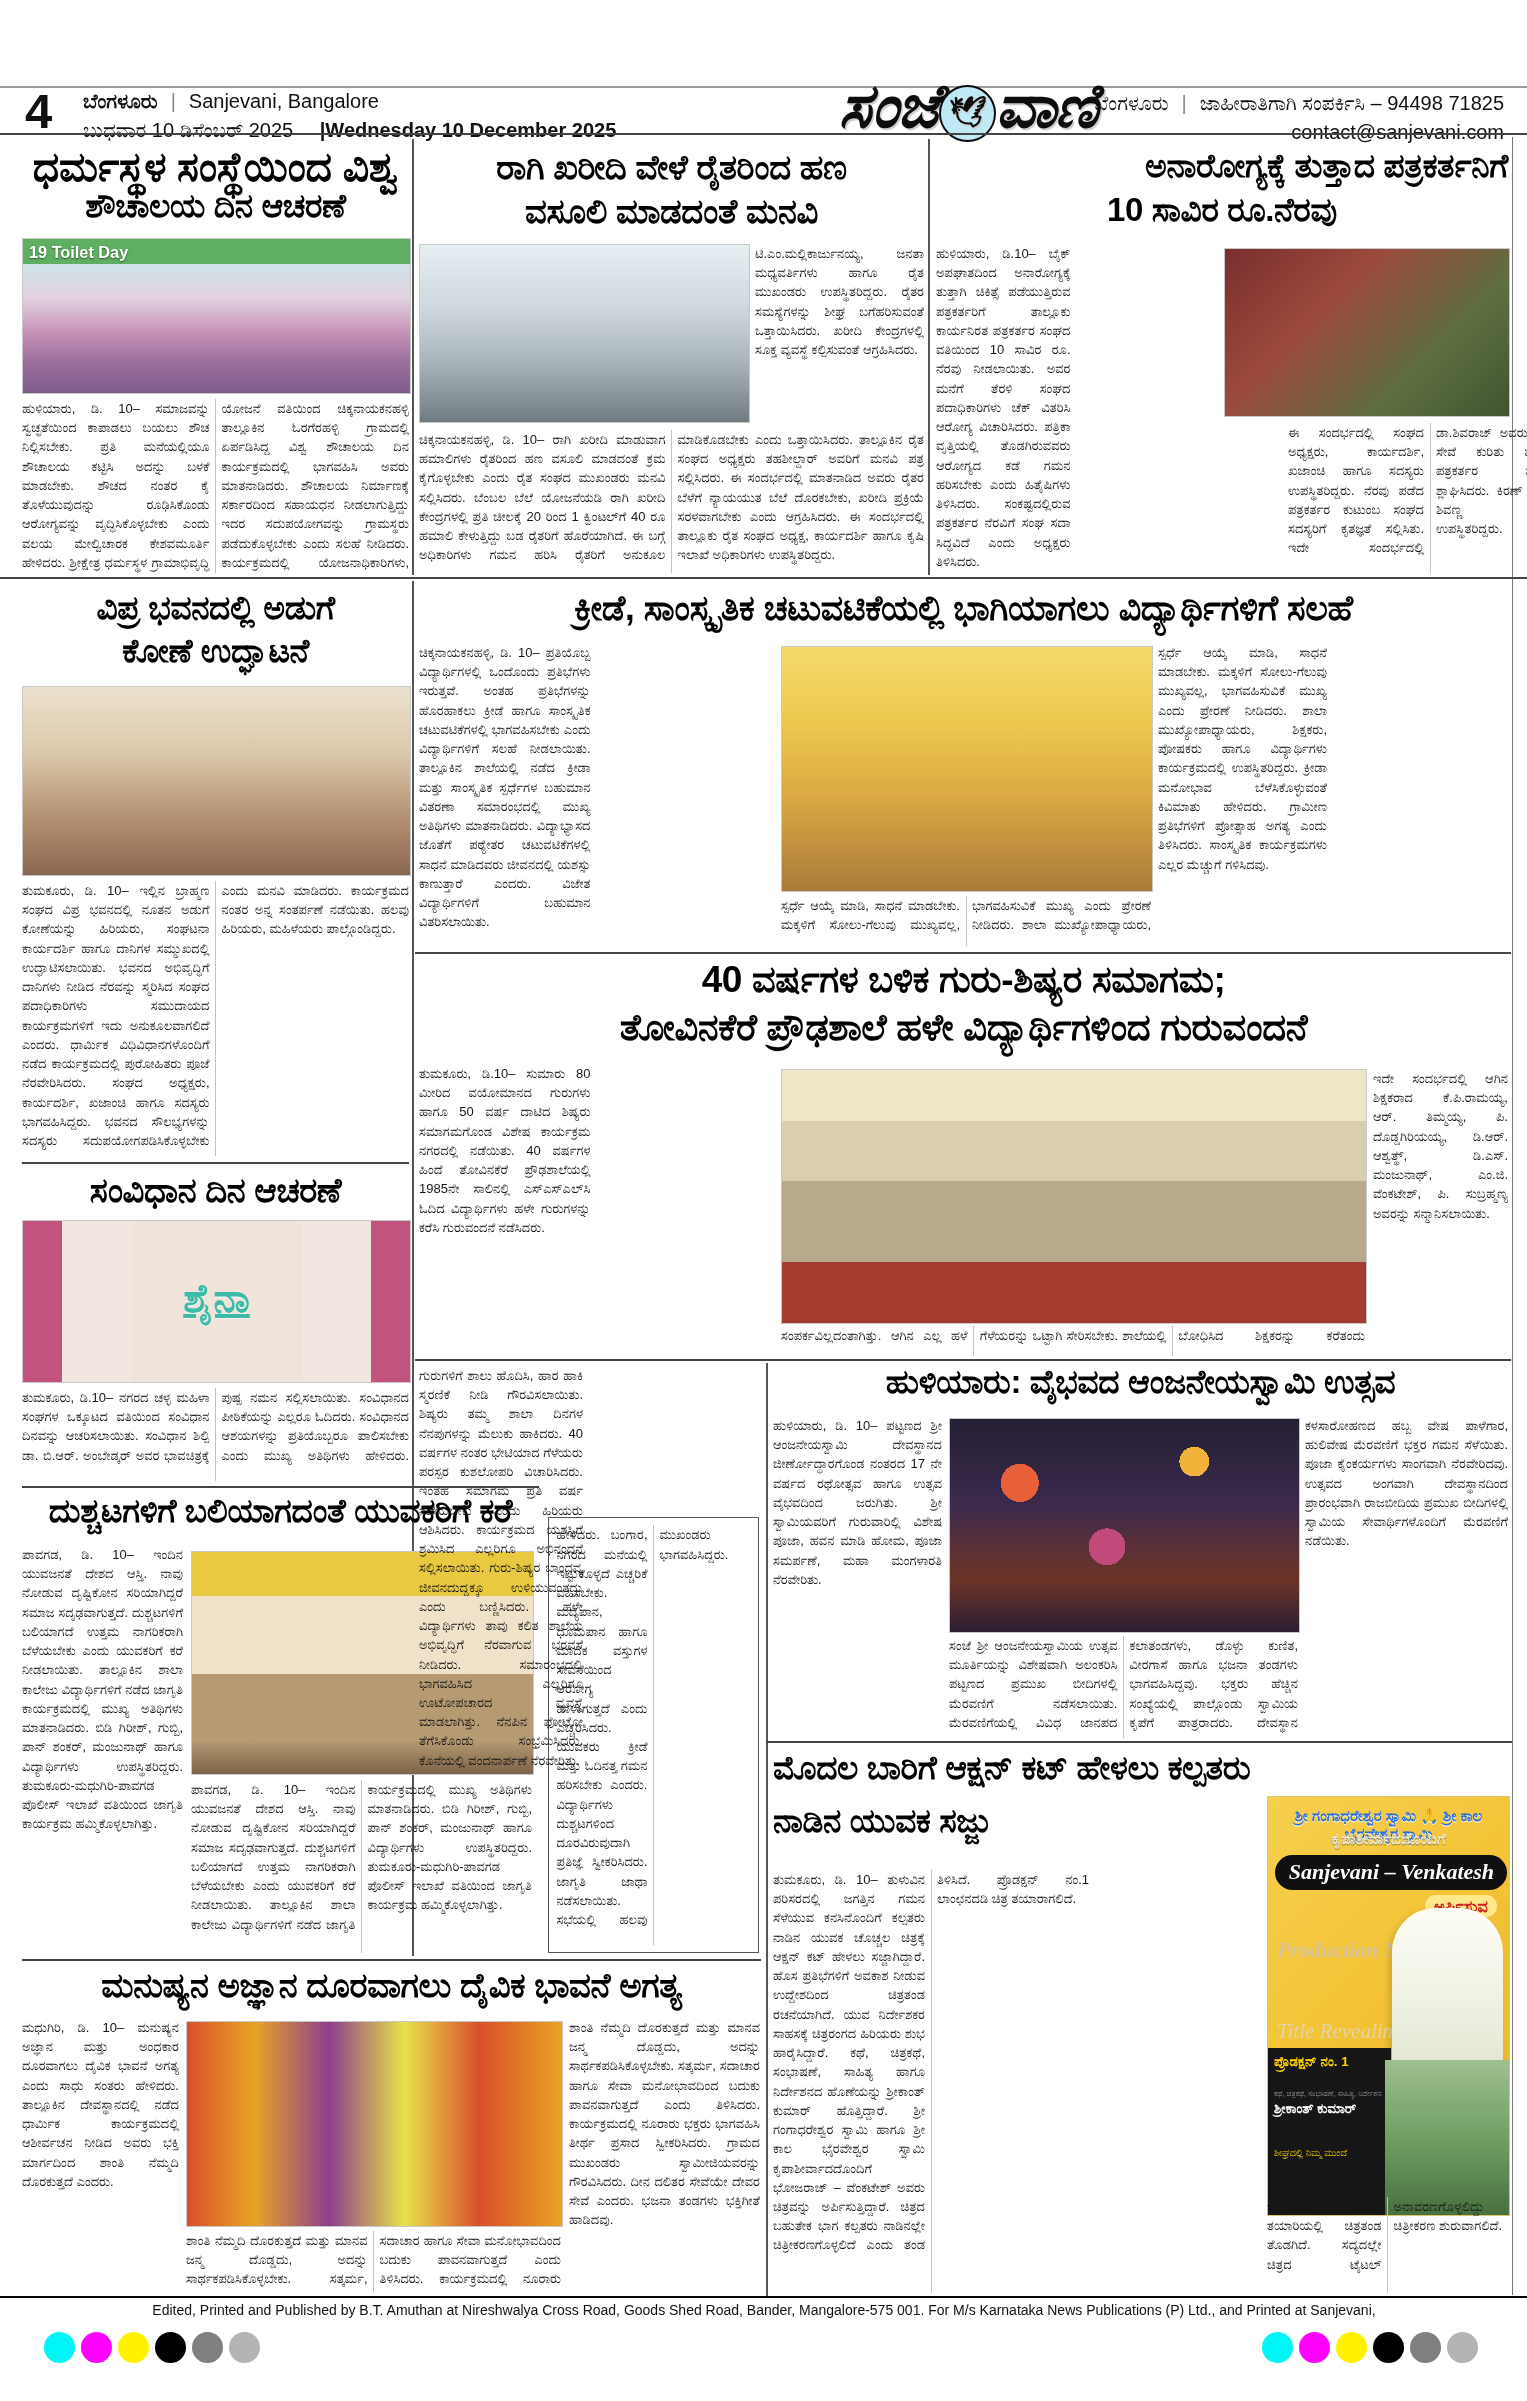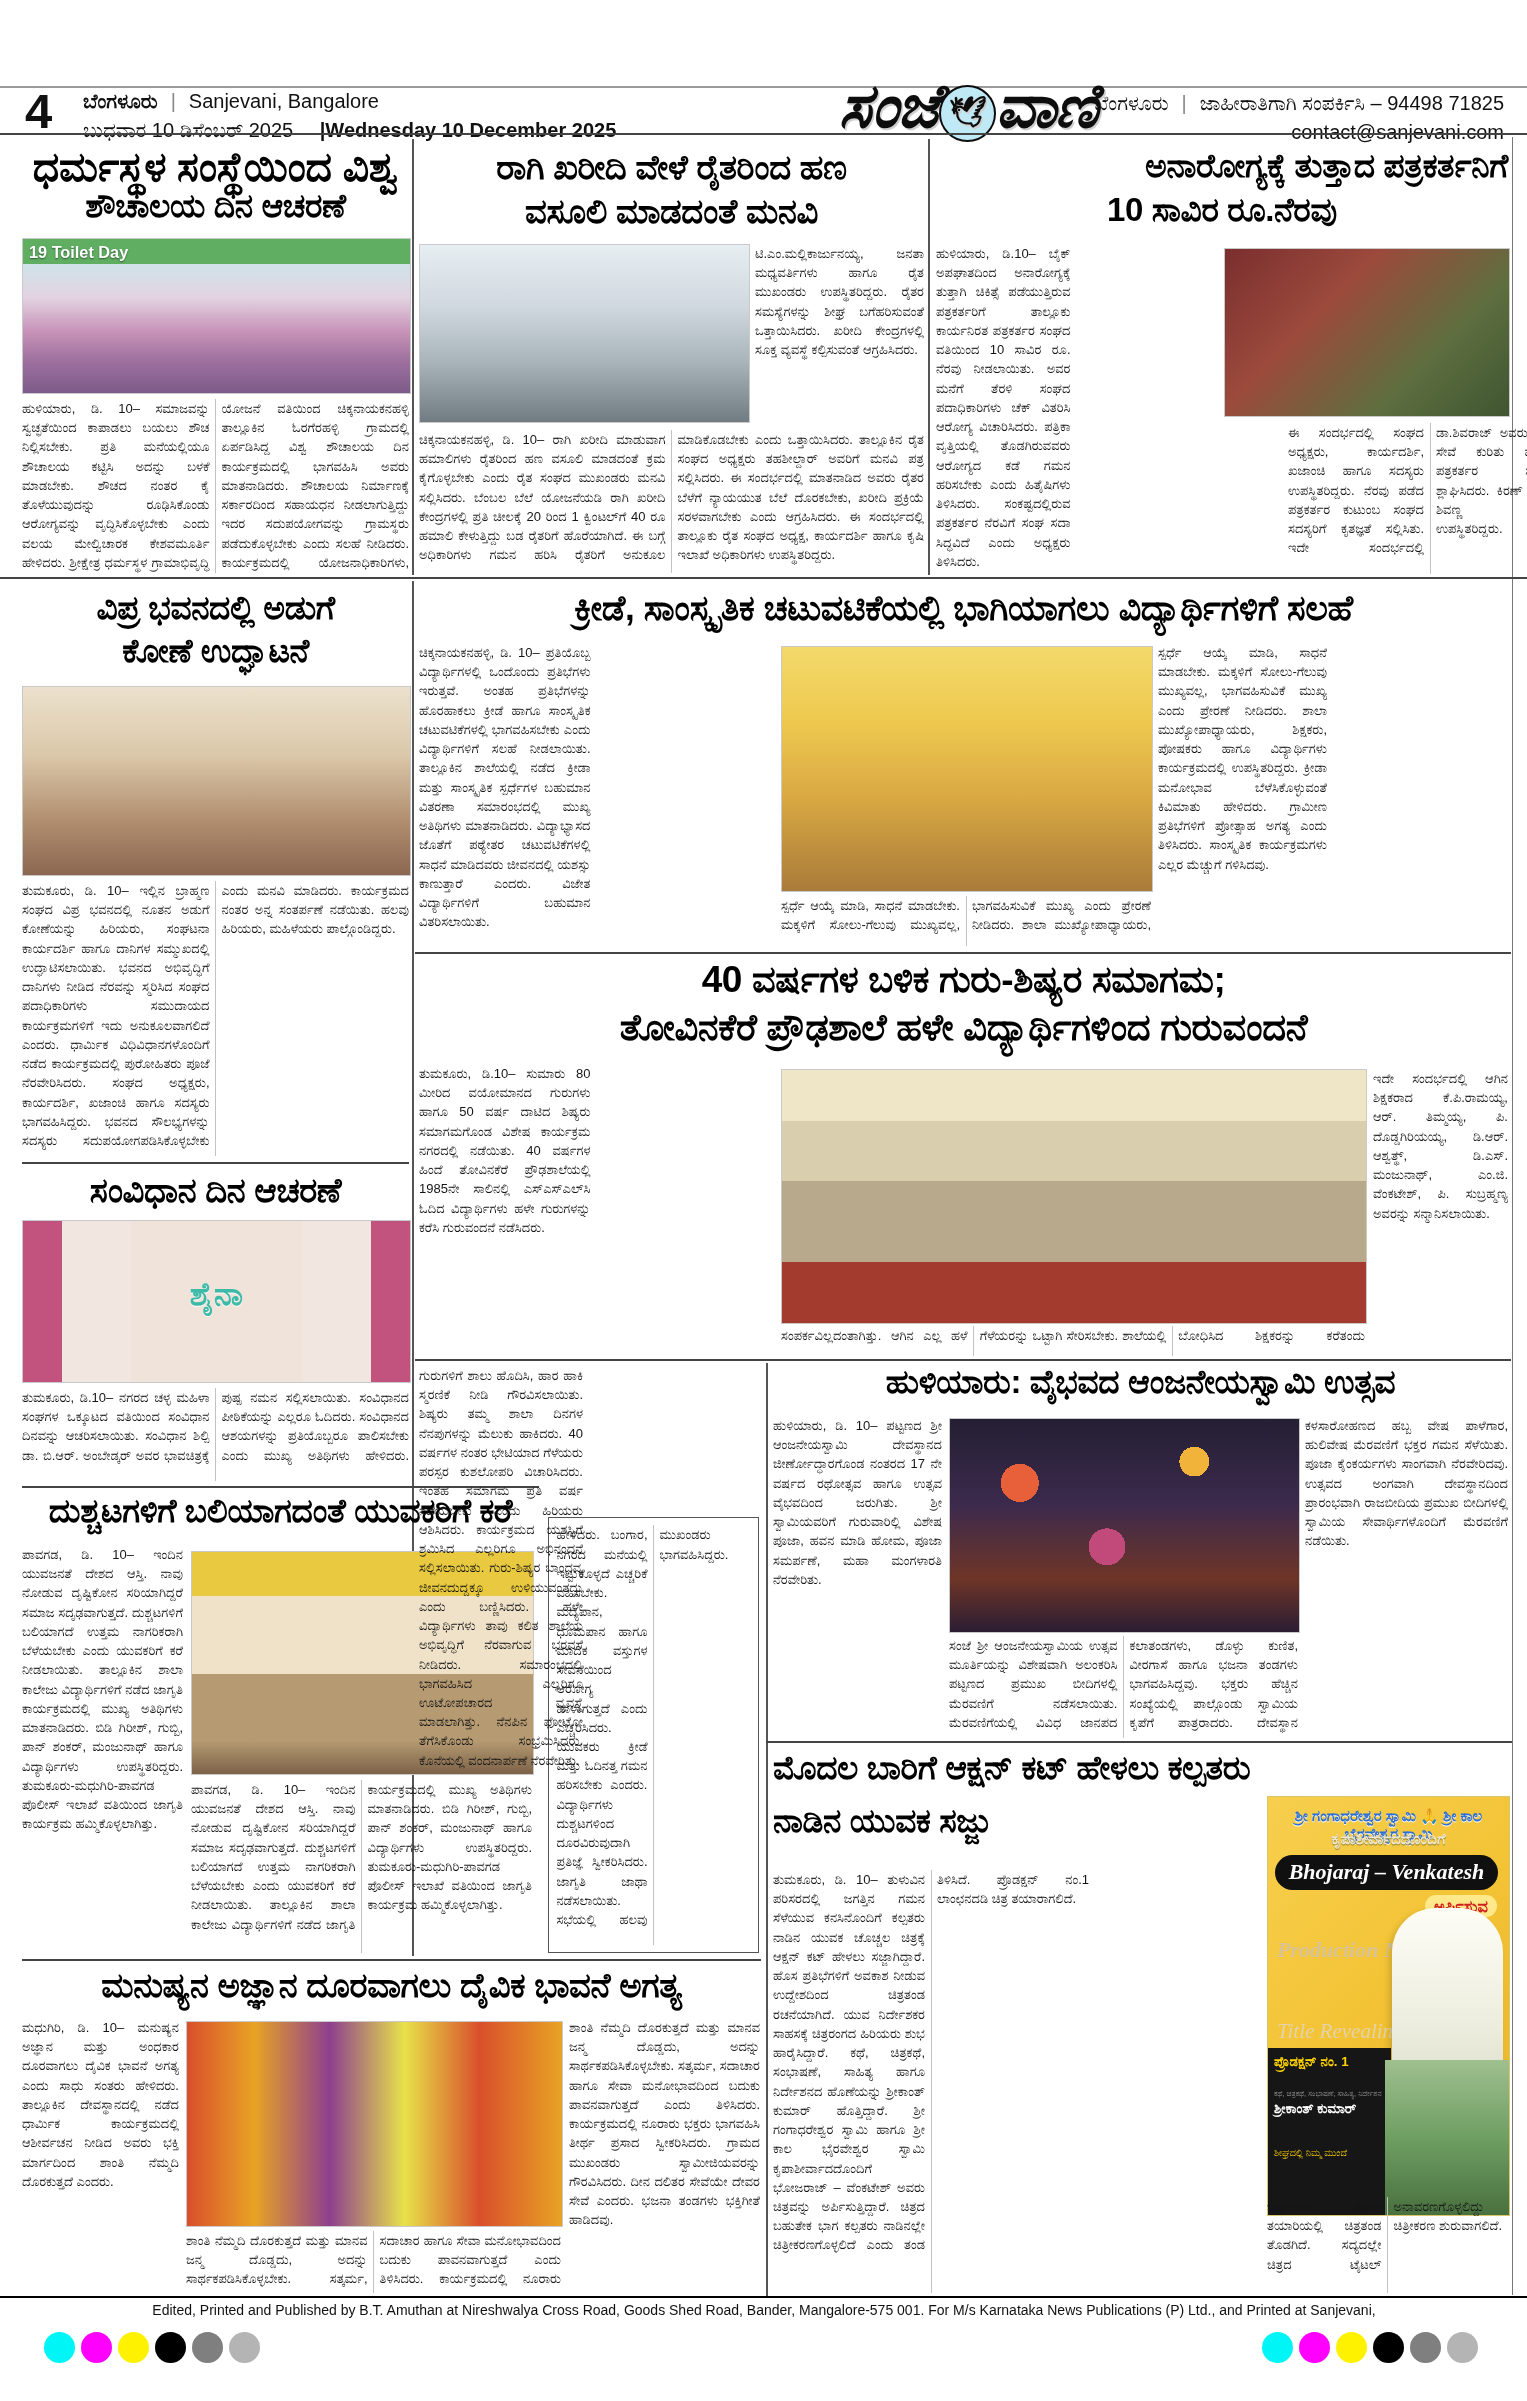--- a/index.html
+++ b/index.html
@@ -11,22 +11,22 @@
   .vsep{position:absolute;width:1.5px;background:#555;}
   .headline{position:absolute;font-weight:bold;text-align:center;color:#000;line-height:1.12;
             font-family:"Liberation Sans",sans-serif;letter-spacing:-0.4px;}
   .body-txt{position:absolute;font-size:13px;line-height:1.48;text-align:justify;color:#151515;
             overflow:hidden;column-gap:12px;column-rule:0.7px solid #c2c2c2;column-fill:auto;}
   .cols2{column-count:2;}
   .cols3{column-count:3;}
   .photo{position:absolute;overflow:hidden;border:0.7px solid #c9c9c9;}
   .photo-label{position:absolute;left:6px;top:4.4px;color:#fff;font-weight:bold;font-size:16.3px;
                text-shadow:0 0.7px 1.5px rgba(0,0,0,.5);}
-  .wall-text{position:absolute;left:50%;top:34%;transform:translateX(-50%);font-size:32px;font-weight:bold;
-             color:#1fb3a0;opacity:.85;text-shadow:0 0.7px 0 #fff;}
+  .wall-text{position:absolute;left:50%;top:34%;transform:translateX(-50%);font-size:40px;font-weight:bold;
+             color:#1fb3a0;opacity:.85;text-shadow:0 0.7px 0 #fff;text-decoration:underline;}
   .dot{width:31px;height:31px;border-radius:50%;display:inline-block;margin-right:6px;}
   .masthead{position:absolute;font-family:"Liberation Serif",serif;font-weight:900;font-size:61px;
             font-style:italic;color:#0d0d0d;letter-spacing:-1.5px;text-shadow:1.5px 1.5px 0 #cfcfcf;}
   .dove-circle{display:inline-block;width:53px;height:53px;border-radius:50%;background:#bfe9f5;
                border:2.2px solid #0d0d0d;text-align:center;line-height:50px;font-size:30px;vertical-align:middle;
                font-style:normal;}
   .hdr-small{font-size:20px;color:#111;}
   .hdr-bold{font-weight:bold;}
   .ad-box{position:absolute;overflow:hidden;border:0.7px solid #d8c76a;margin-top:28px;}
   .ad-top{position:absolute;left:0;top:0;right:0;height:325px;background:linear-gradient(135deg,#f7cf4e,#f3c335 55%,#eab82a);}
@@ -203,21 +203,21 @@
 
   <div>
     <div class="headline" style="left:773px;top:1750px;width:735px;font-size:33px;text-align:left;">ಮೊದಲ ಬಾರಿಗೆ ಆಕ್ಷನ್ ಕಟ್ ಹೇಳಲು ಕಲ್ಪತರು</div>
     <div class="headline" style="left:773px;top:1803px;width:473px;font-size:33px;text-align:left;">ನಾಡಿನ ಯುವಕ ಸಜ್ಜು</div>
     <div class="body-txt cols3" style="left:773px;top:1870px;width:480px;height:423px;">ತುಮಕೂರು, ಡಿ. 10– ತುಳುವಿನ ಪರಿಸರದಲ್ಲಿ ಜಗತ್ತಿನ ಗಮನ ಸೆಳೆಯುವ ಕನಸಿನೊಂದಿಗೆ ಕಲ್ಪತರು ನಾಡಿನ ಯುವಕ ಚೊಚ್ಚಲ ಚಿತ್ರಕ್ಕೆ ಆಕ್ಷನ್ ಕಟ್ ಹೇಳಲು ಸಜ್ಜಾಗಿದ್ದಾರೆ. ಹೊಸ ಪ್ರತಿಭೆಗಳಿಗೆ ಅವಕಾಶ ನೀಡುವ ಉದ್ದೇಶದಿಂದ ಚಿತ್ರತಂಡ ರಚನೆಯಾಗಿದೆ. ಯುವ ನಿರ್ದೇಶಕರ ಸಾಹಸಕ್ಕೆ ಚಿತ್ರರಂಗದ ಹಿರಿಯರು ಶುಭ ಹಾರೈಸಿದ್ದಾರೆ. ಕಥೆ, ಚಿತ್ರಕಥೆ, ಸಂಭಾಷಣೆ, ಸಾಹಿತ್ಯ ಹಾಗೂ ನಿರ್ದೇಶನದ ಹೊಣೆಯನ್ನು ಶ್ರೀಕಾಂತ್ ಕುಮಾರ್ ಹೊತ್ತಿದ್ದಾರೆ. ಶ್ರೀ ಗಂಗಾಧರೇಶ್ವರ ಸ್ವಾಮಿ ಹಾಗೂ ಶ್ರೀ ಕಾಲ ಭೈರವೇಶ್ವರ ಸ್ವಾಮಿ ಕೃಪಾಶೀರ್ವಾದದೊಂದಿಗೆ ಭೋಜರಾಜ್ – ವೆಂಕಟೇಶ್ ಅವರು ಚಿತ್ರವನ್ನು ಅರ್ಪಿಸುತ್ತಿದ್ದಾರೆ. ಚಿತ್ರದ ಬಹುತೇಕ ಭಾಗ ಕಲ್ಪತರು ನಾಡಿನಲ್ಲೇ ಚಿತ್ರೀಕರಣಗೊಳ್ಳಲಿದೆ ಎಂದು ತಂಡ ತಿಳಿಸಿದೆ. ಪ್ರೊಡಕ್ಷನ್ ನಂ.1 ಲಾಂಛನದಡಿ ಚಿತ್ರ ತಯಾರಾಗಲಿದೆ.</div>
 
     <div class="ad-box" style="left:1267px;top:1768px;width:241px;height:418px;background:#fff;">
       <div class="ad-top">
         <div class="ad-kn-line">ಶ್ರೀ ಗಂಗಾಧರೇಶ್ವರ ಸ್ವಾಮಿ 🙏 ಶ್ರೀ ಕಾಲ ಭೈರವೇಶ್ವರ ಸ್ವಾಮಿ</div>
         <div class="ad-kn-line2">ಕೃಪಾಶೀರ್ವಾದದೊಂದಿಗೆ</div>
-        <div class="ad-title">Bhojaraj – Venkatesh</div>
+        <div class="ad-title">Sanjevani – Venkatesh</div>
         <div class="ad-offer">ಅರ್ಪಿಸುವ</div>
         <div class="ad-prod">Production NO. 01</div>
         <div class="ad-reveal">Title Revealing Soon</div>
         <div class="ad-credits">Screenplay Dialogues Songs Direction</div>
         <div class="ad-director">Shrikanth Kumar</div>
         <div class="ad-man"></div>
       </div>
       <div class="ad-panel">
         <div style="color:#ffd400;font-weight:bold;font-size:13.3px;">ಪ್ರೊಡಕ್ಷನ್ ನಂ. 1</div>
         <div style="color:#9a9a9a;font-size:7.4px;margin-top:19px;">ಕಥೆ, ಚಿತ್ರಕಥೆ, ಸಂಭಾಷಣೆ, ಸಾಹಿತ್ಯ, ನಿರ್ದೇಶನ</div>

